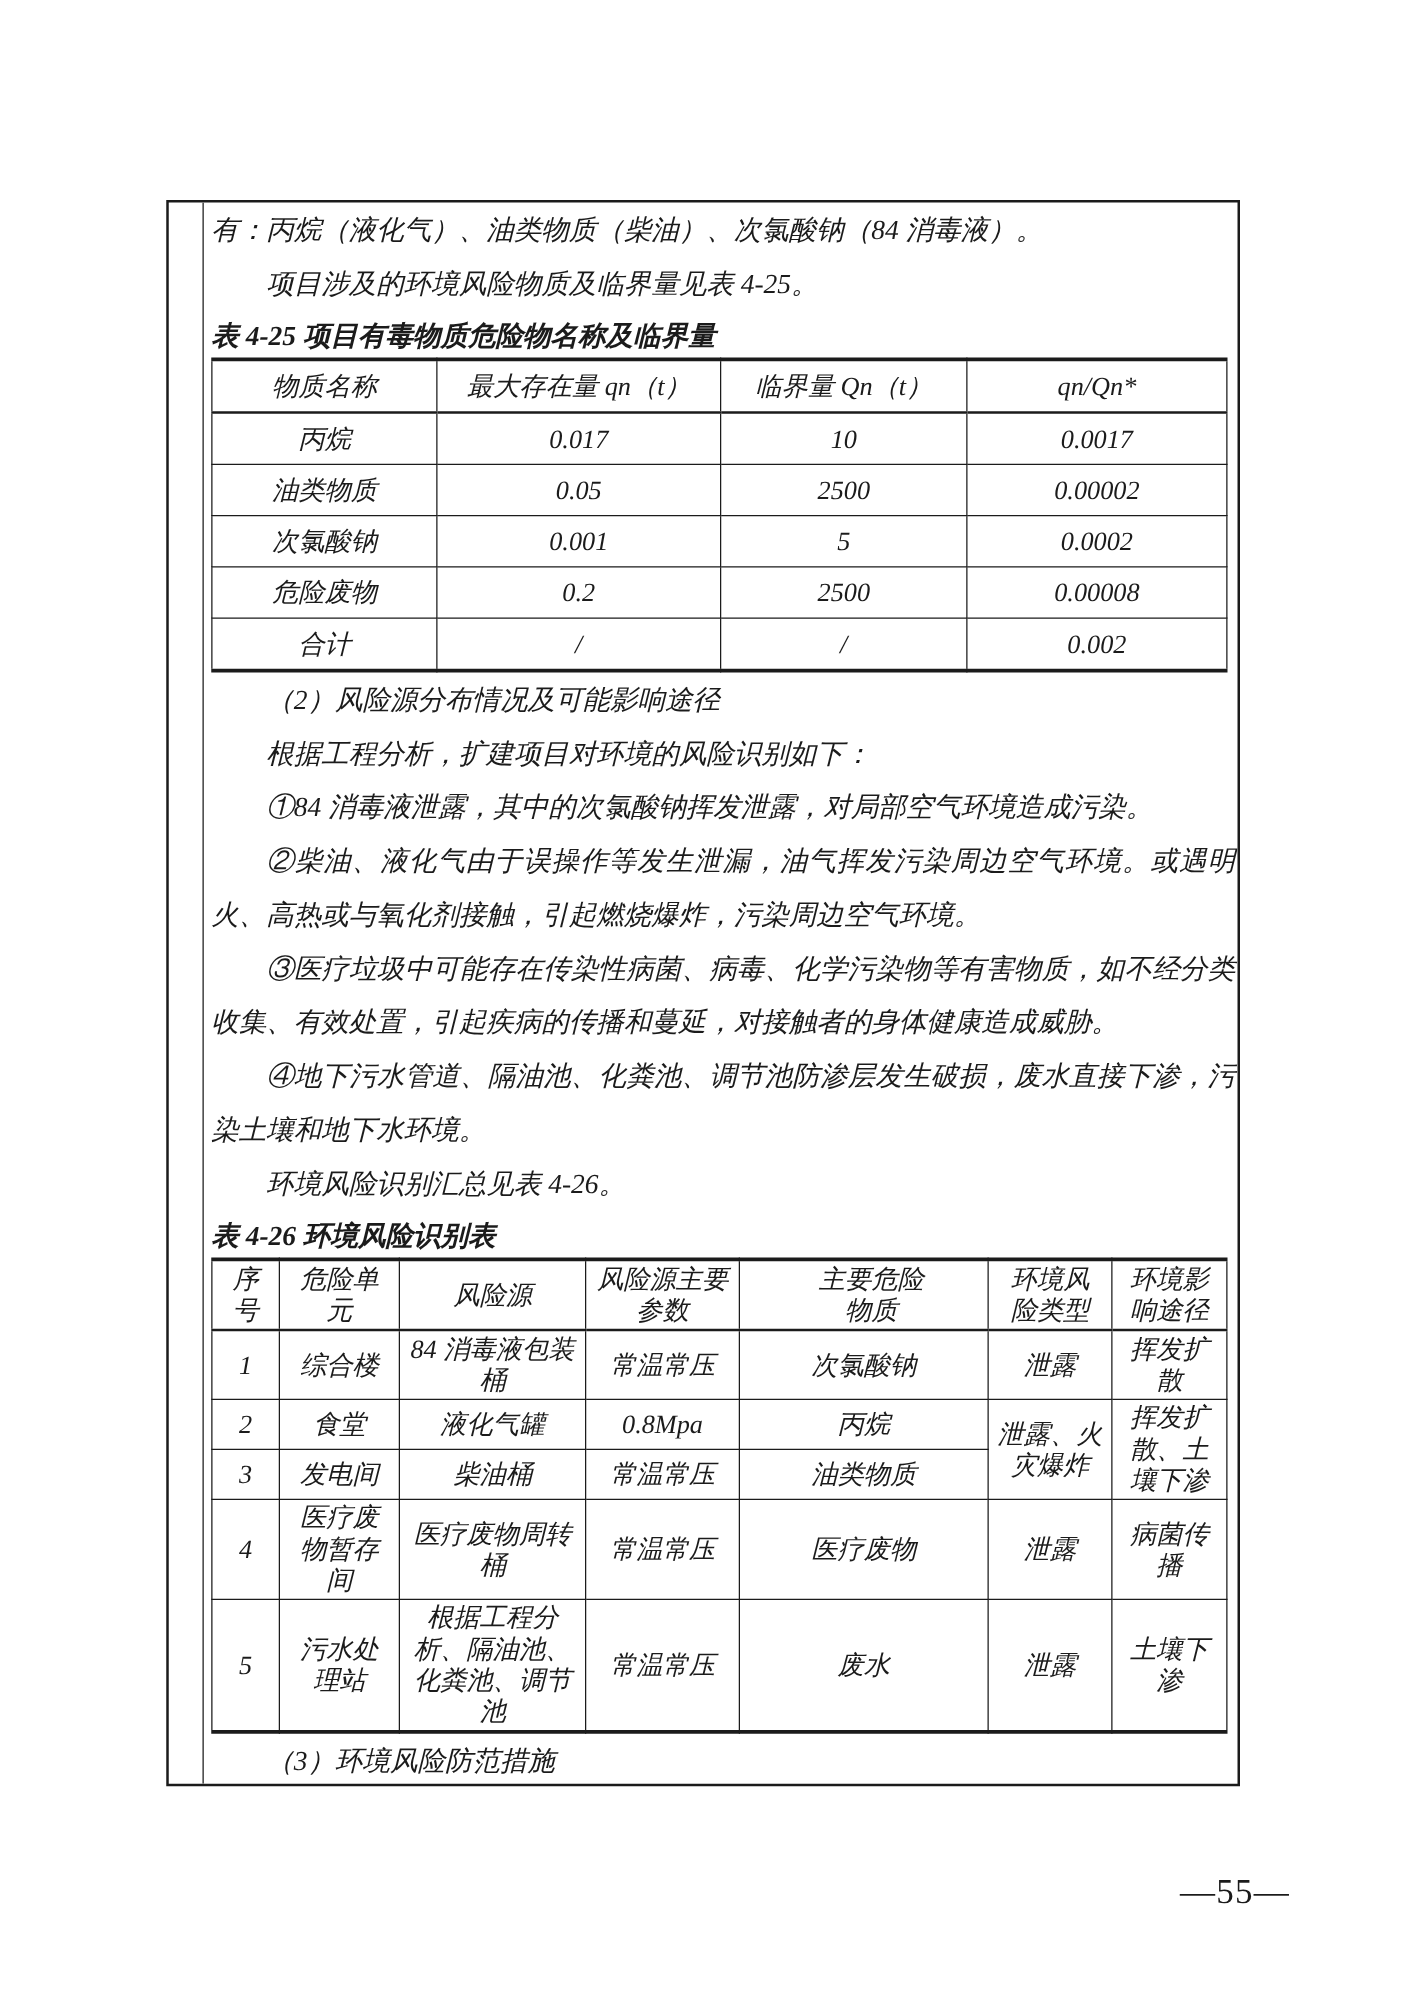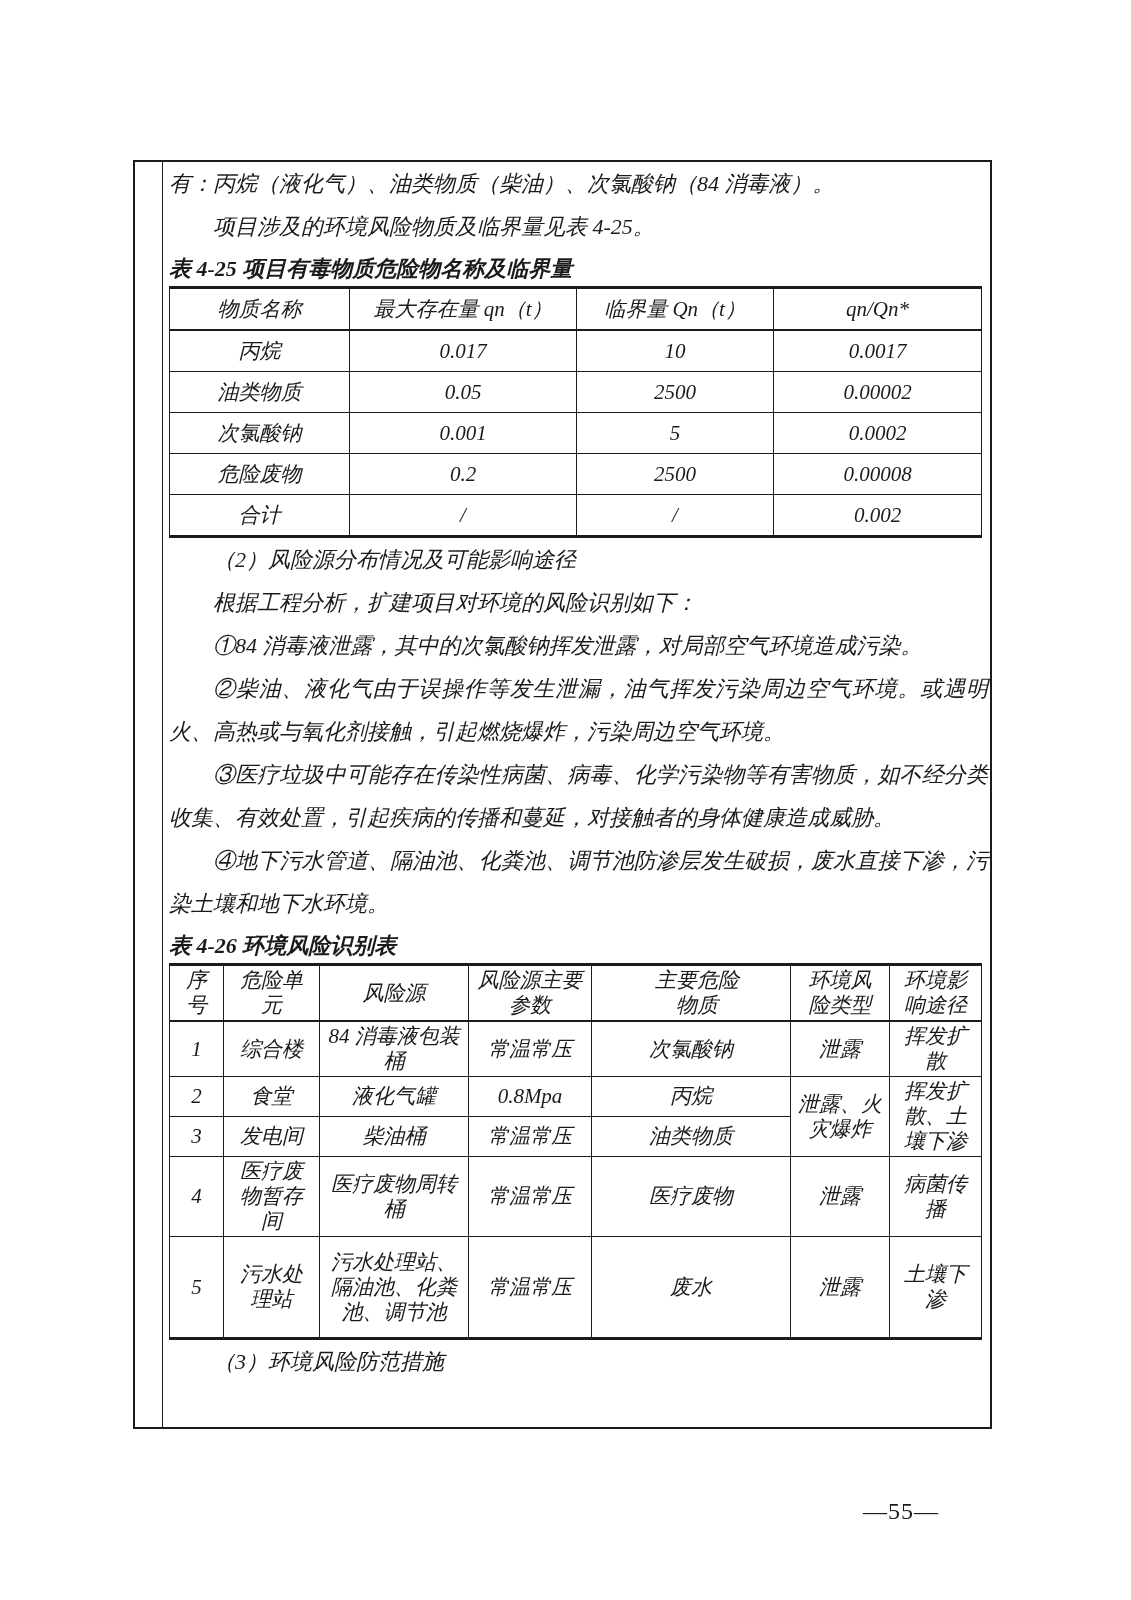--- a/index.html
+++ b/index.html
@@ -36,21 +36,21 @@
   .t26 .rh2{height:37px;}
   .t26 .rh3{height:37px;}
   .t26 .rh4{height:78px;}
   .t26 .rh5{height:102px;}
   .wrapbox{display:inline-block;vertical-align:middle;}
   .w22{max-width:23px;}
   .w67{max-width:68px;}
   .w108{max-width:110px;}
   .w95{max-width:96px;margin-left:12px;}
   .pagenum{
-    position:absolute;left:863px;top:1498px;font-size:24px;letter-spacing:1px;
+    position:absolute;left:944px;top:1498px;font-size:28px;letter-spacing:1px;
   }
 </style>
 </head>
 <body>
 
 <div class="frame">
   <div class="gutter"></div>
   <div class="content">
 
     <p>有：丙烷（液化气）、油类物质（柴油）、次氯酸钠（84 消毒液）。</p>
@@ -104,20 +104,21 @@
         </tr>
       </tbody>
     </table>
 
     <p class="ind mt10">（2）风险源分布情况及可能影响途径</p>
     <p class="ind">根据工程分析，扩建项目对环境的风险识别如下：</p>
     <p class="ind">①84 消毒液泄露，其中的次氯酸钠挥发泄露，对局部空气环境造成污染。</p>
     <p class="ind just">②柴油、液化气由于误操作等发生泄漏，油气挥发污染周边空气环境。或遇明火、高热或与氧化剂接触，引起燃烧爆炸，污染周边空气环境。</p>
     <p class="ind just">③医疗垃圾中可能存在传染性病菌、病毒、化学污染物等有害物质，如不经分类收集、有效处置，引起疾病的传播和蔓延，对接触者的身体健康造成威胁。</p>
     <p class="ind just">④地下污水管道、隔油池、化粪池、调节池防渗层发生破损，废水直接下渗，污染土壤和地下水环境。</p>
+    <p class="ind">环境风险识别汇总见表 4-26。</p>
 
     <div class="t-title">表 4-26 环境风险识别表</div>
 
     <table class="t26">
       <colgroup>
           <col style="width:54px">
           <col style="width:96px">
           <col style="width:149px">
           <col style="width:123px">
           <col style="width:199px">
@@ -164,21 +165,21 @@
           <td><span class="wrapbox w67">医疗废物暂存间</span></td>
           <td>医疗废物周转桶</td>
           <td>常温常压</td>
           <td>医疗废物</td>
           <td>泄露</td>
           <td><span class="wrapbox w67">病菌传播</span></td>
         </tr>
         <tr class="rh5">
           <td>5</td>
           <td><span class="wrapbox w67">污水处理站</span></td>
-          <td>污水处理站、隔油池、化粪池、调节池</td>
+          <td>根据工程分析、隔油池、化粪池、调节池</td>
           <td>常温常压</td>
           <td>废水</td>
           <td>泄露</td>
           <td><span class="wrapbox w67">土壤下渗</span></td>
         </tr>
       </tbody>
     </table>
 
     <p class="ind mt8">（3）环境风险防范措施</p>
   </div>

